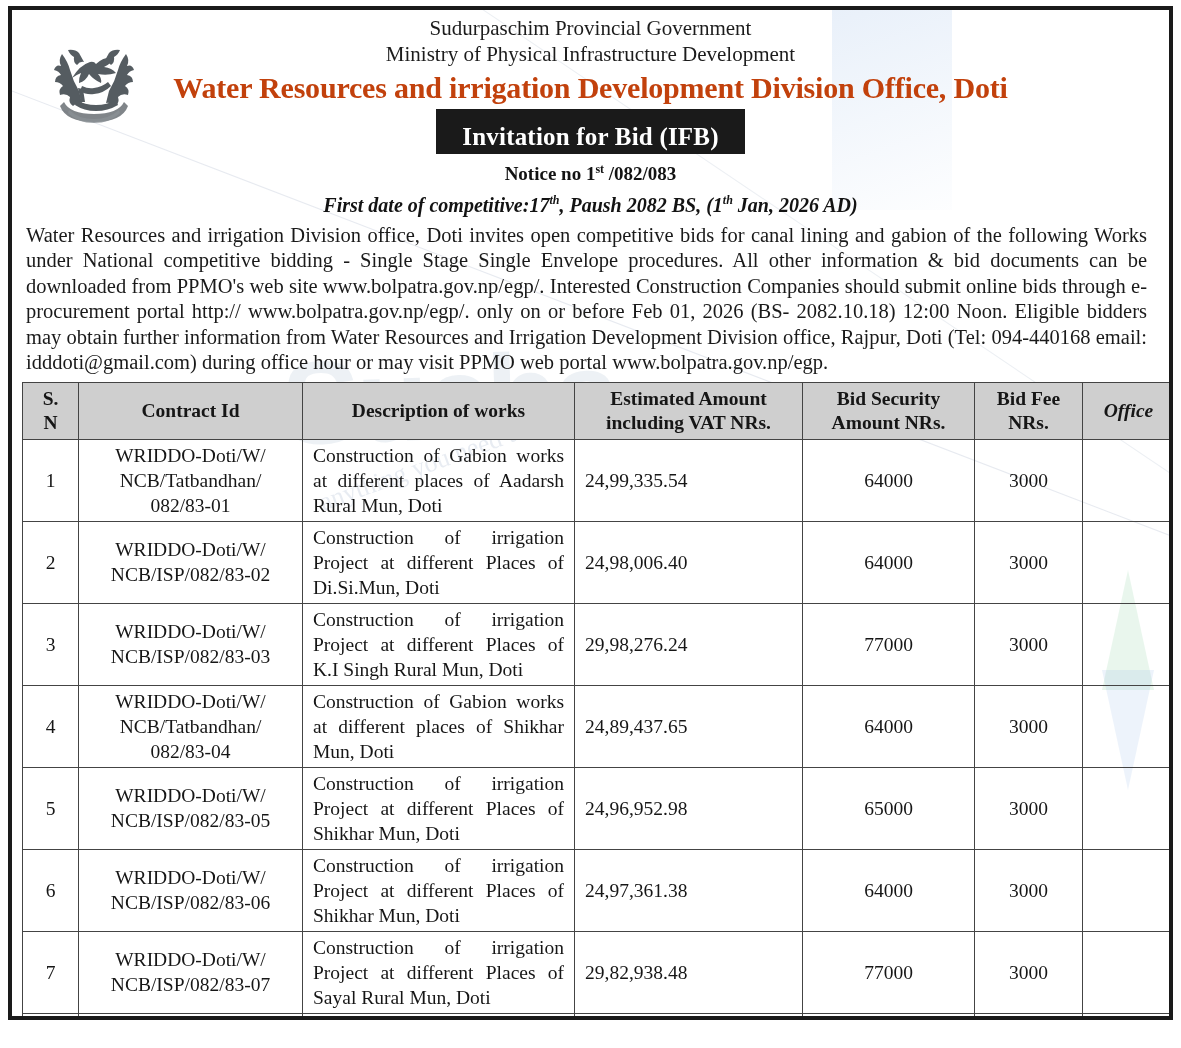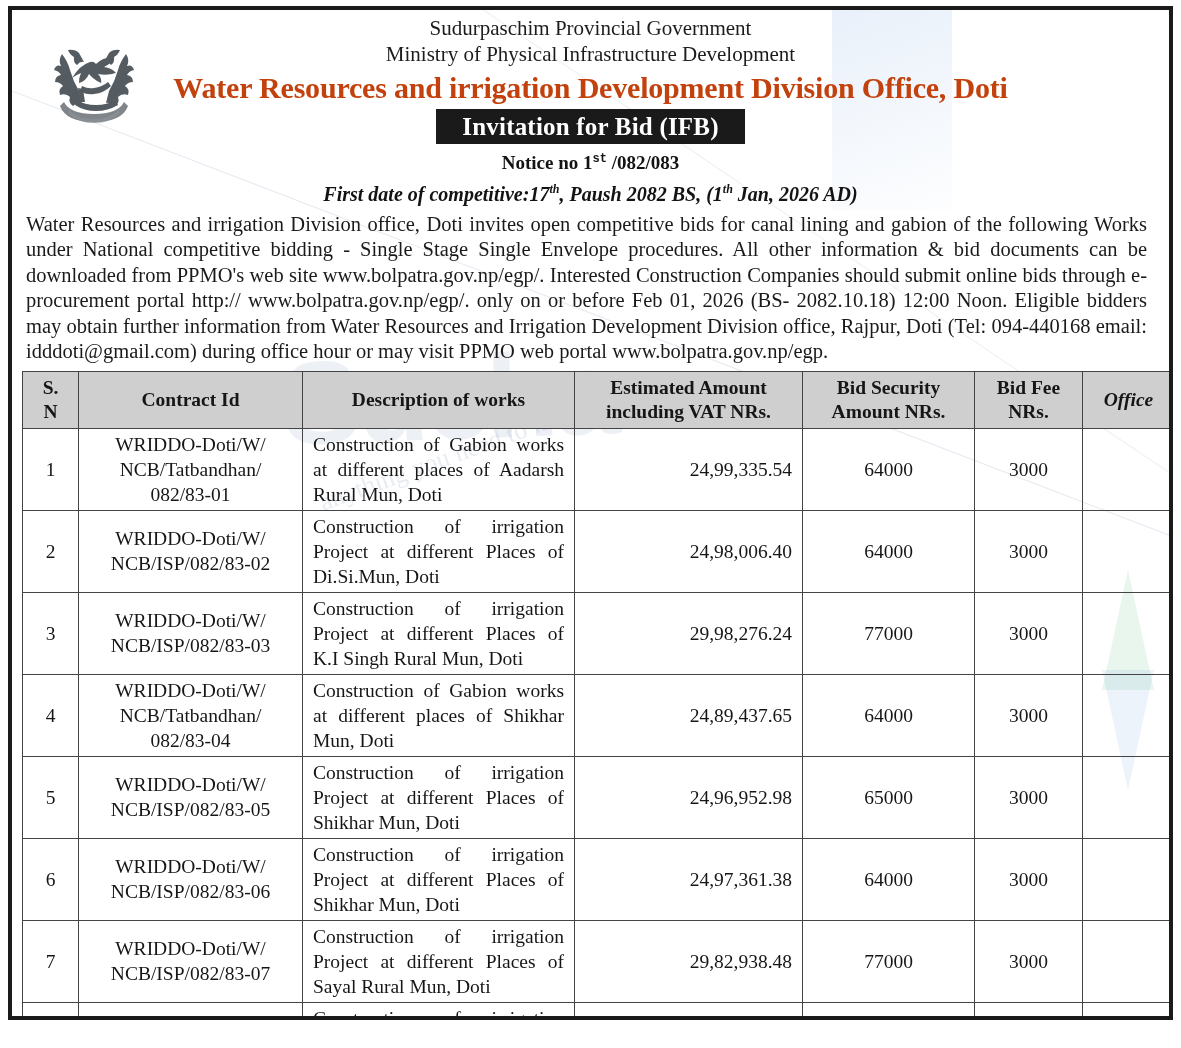--- a/index.html
+++ b/index.html
@@ -115,31 +115,31 @@
     color: #c2410c;
     margin-top: 1px;
   }
   .ifb-wrap { margin-top: 2px; }
   .ifb-banner {
     display: inline-block;
     background: #1a1a1a;
     color: #ffffff;
     font-size: 25px;
     font-weight: bold;
-    padding: 4px 26px 3px 26px;
+    padding: 14px 26px 3px 26px;
     letter-spacing: 0.2px;
   }
   .notice-no {
     font-size: 19px;
     font-weight: bold;
     line-height: 26px;
     margin-top: 2px;
     color: #131313;
   }
-  .notice-no sup { font-size: 12px; font-family: Liberation Mono, monospace; }
+  .notice-no sup { font-size: 12px; }
   .pub-date {
     font-size: 20px;
     font-weight: bold;
     font-style: italic;
     line-height: 27px;
     color: #131313;
   }
   .pub-date sup { font-size: 12px; }
 
   
@@ -181,21 +181,21 @@
   #bid-table tbody td {
     font-size: 19.5px;
     line-height: 25px;
     padding: 3px 10px;
     vertical-align: middle;
     background: transparent;
   }
   td.sn      { text-align: center; width: 56px; }
   td.cid     { text-align: center; width: 224px; }
   td.desc    { text-align: justify; text-align-last: left; width: 272px; hyphens: none; }
-  td.amount  { text-align: right; width: 228px; margin-top: 40px; }
+  td.amount  { text-align: left; width: 228px; margin-top: 40px; }
   td.bsec    { text-align: center; width: 172px; }
   td.bfee    { text-align: center; width: 108px; }
   td.remark  { width: 92px; }
   th.c-sn   { width: 56px; }
   th.c-cid  { width: 224px; }
   th.c-desc { width: 272px; }
   th.c-amt  { width: 228px; }
   th.c-bsec { width: 172px; }
   th.c-bfee { width: 108px; }
   th.c-rem  { width: 92px; }

